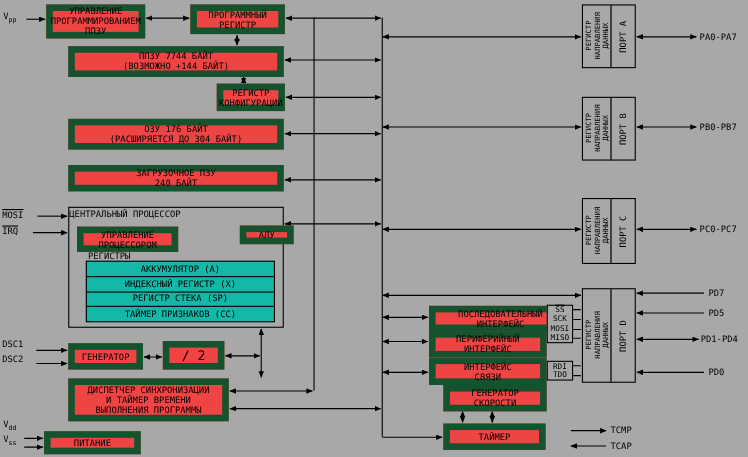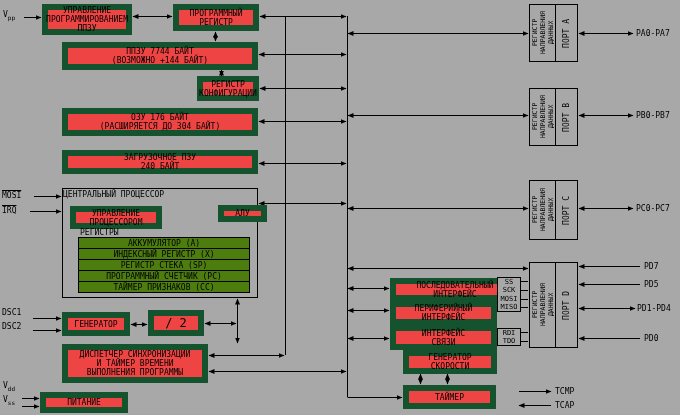--- a/index.html
+++ b/index.html
@@ -11,21 +11,21 @@
     display:flex;align-items:center;justify-content:center;
     text-align:center;white-space:pre-line}
   .frame{position:absolute;border:1px solid #000;background:#a8a8a8}
   .lbl{position:absolute;white-space:pre}
   .ovl{text-decoration:overline}
   .vbox{position:absolute;border:1px solid #000;background:#a8a8a8;
     display:flex;align-items:center;justify-content:center}
   .vtext{writing-mode:vertical-rl;transform:rotate(180deg);
     text-align:center;white-space:pre-line}
   .ddr{font-size:6.5px;line-height:8px}
-  .regs{position:absolute;border:1px solid #000;background:#4d7c0f;
+  .regs{position:absolute;border:1px solid #000;background:#14b8a6;
     display:flex;flex-direction:column}
   .regrow{flex:1;display:flex;align-items:center;justify-content:center;border-top:1px solid #000}
   .regrow:first-child{border-top:none}
   .sigbox{position:absolute;border:1px solid #000;background:#a8a8a8;
     display:flex;flex-direction:column;font-size:7px;line-height:8px}
   .sigrow{flex:1;display:flex;align-items:center;justify-content:center}
   .big{font-size:12px}
   sub{font-size:6px}
   svg.wires{position:absolute;left:0;top:0}
 </style>
@@ -123,21 +123,20 @@
   <div class="frame" style="left:62px;top:188px;width:196px;height:110px"></div>
   <span class="lbl" style="left:63px;top:190px;width:194px;">ЦЕНТРАЛЬНЫЙ ПРОЦЕССОР</span>
   <div class="box" style="left:70px;top:206px;width:92px;height:23px">УПРАВЛЕНИЕ
 ПРОЦЕССОРОМ</div>
   <div class="box" style="left:218px;top:205px;width:49px;height:17px">АЛУ</div>
   <span class="lbl" style="left:80px;top:228px">РЕГИСТРЫ</span>
   <div class="regs" style="left:78px;top:237px;width:172px;height:56px">
     <div class="regrow">АККУМУЛЯТОР (А)</div>
     <div class="regrow">ИНДЕКСНЫЙ РЕГИСТР (X)</div>
     <div class="regrow">РЕГИСТР СТЕКА (SP)</div>
-    <div class="regrow">ПРОГРАММНЫЙ СЧЕТЧИК (PC)</div>
     <div class="regrow">ТАЙМЕР ПРИЗНАКОВ (СС)</div>
   </div>
 
   <div class="box" style="left:62px;top:312px;width:68px;height:24px">ГЕНЕРАТОР</div>
   <div class="box big" style="left:148px;top:310px;width:56px;height:26px">/ 2</div>
   <div class="box" style="left:62px;top:344px;width:146px;height:39px">ДИСПЕТЧЕР СИНХРОНИЗАЦИИ
 И ТАЙМЕР ВРЕМЕНИ
 ВЫПОЛНЕНИЯ ПРОГРАММЫ</div>
   <div class="box" style="left:40px;top:392px;width:88px;height:21px">ПИТАНИЕ</div>
 

